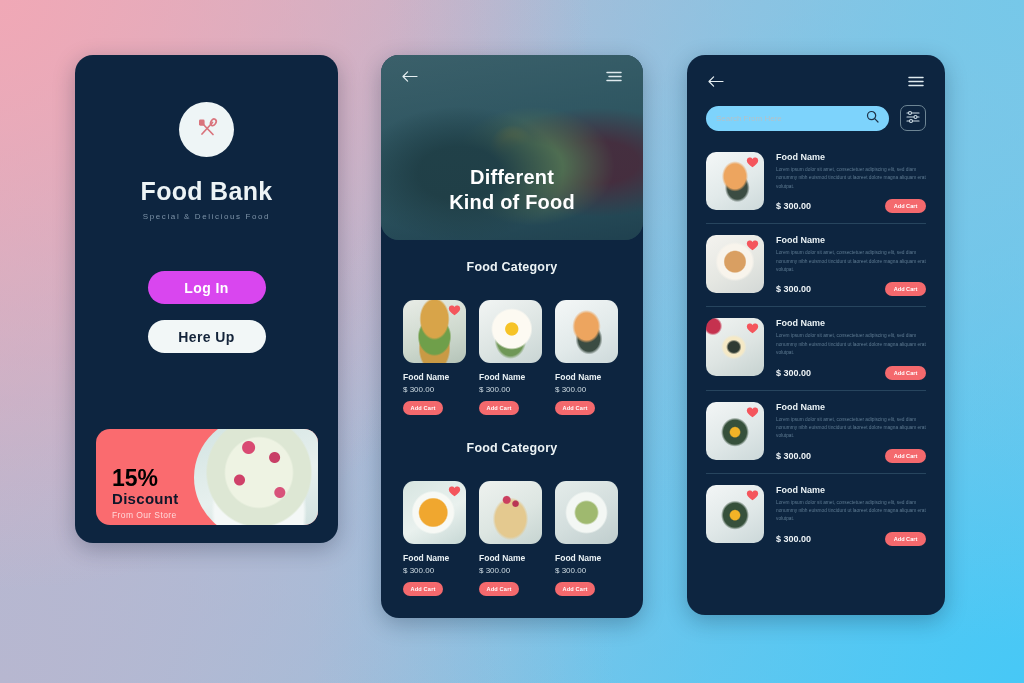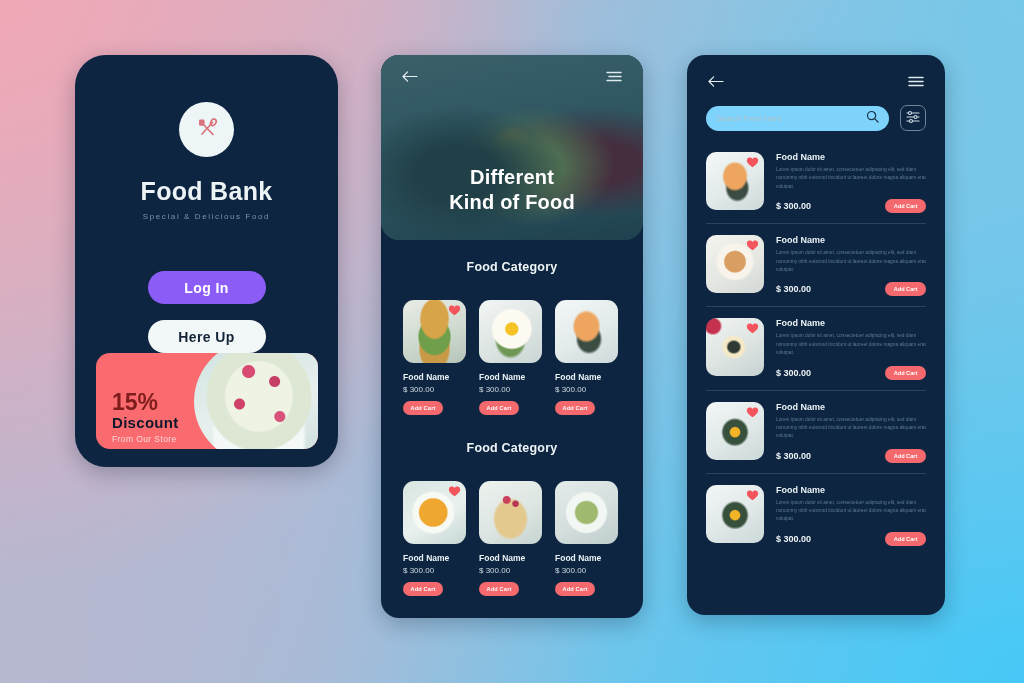--- a/index.html
+++ b/index.html
@@ -17,21 +17,21 @@
   .canvas { position:absolute; inset:0; }
 
   
   .panel {
     position:absolute;
     background:#0d2540;
     border-radius:18px;
     overflow:hidden;
     box-shadow:0 6px 22px rgba(10,25,45,.28);
   }
-  #panel1 { left:75px;  top:55px; width:263px; height:412px;border-radius:31px; }
+  #panel1 { left:75px;  top:55px; width:263px; height:488px; }
   #panel2 { left:381px; top:55px; width:262px; height:563px; }
   #panel3 { left:687px; top:55px; width:258px; height:560px; }
 
   
   .logo-circle {
     width:55px; height:55px; border-radius:50%;
     background:#eef5f6; margin:47px auto 0;
     display:flex; align-items:center; justify-content:center;
   }
   .brand-title {
@@ -42,30 +42,30 @@
     color:#7d93a8; font-size:8px; text-align:center;
     margin-top:6px; letter-spacing:1.6px;
   }
   .btn-stack { margin-top:50px; display:flex; flex-direction:column; align-items:center; gap:16px; }
   .pill-btn {
     width:118px; height:33px; border:none; border-radius:17px;
     font-size:14px; font-weight:bold; cursor:pointer;
     display:flex; align-items:center; justify-content:center;
     letter-spacing:.4px;
   }
-  .pill-primary { background:#8b5cf6; color:#ffffff; }
+  .pill-primary { background:#d946ef; color:#ffffff; }
   .pill-light   { background:#f2f7f7; color:#14243a; }
 
   .promo {
     position:absolute; left:21px; bottom:18px; width:222px; height:96px;
     background:#fa6b6f; border-radius:14px; overflow:hidden;
     display:flex; align-items:center;
   }
   .promo-txt { padding-left:16px; position:relative; z-index:2; }
-  .promo-pct { color:#7f1d1d; font-size:23px; font-weight:bold; line-height:1.05;margin-top:32px; }
+  .promo-pct { color:#000000; font-size:23px; font-weight:bold; line-height:1.05;margin-top:32px; }
   .promo-disc { color:#0f172a; font-size:15px; font-weight:bold; letter-spacing:.3px; }
   .promo-store { color:#ffd9da; font-size:8.5px; margin-top:3px; letter-spacing:.4px; }
   .promo-img {
     position:absolute; right:-6px; top:-14px; width:130px; height:125px;
     border-radius:50% 0 0 50%;
     background:
       radial-gradient(circle at 42% 26%, #d94a72 0 6px, rgba(217,74,114,0) 7px),
       radial-gradient(circle at 62% 34%, #c83f66 0 5px, rgba(200,63,102,0) 6px),
       radial-gradient(circle at 35% 52%, #cf4169 0 5px, rgba(207,65,105,0) 6px),
       radial-gradient(circle at 66% 62%, #d8527a 0 5px, rgba(216,82,122,0) 6px),

